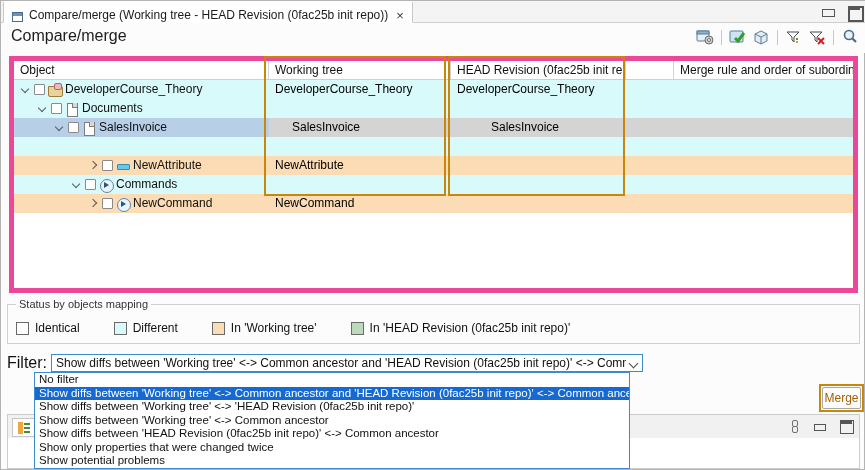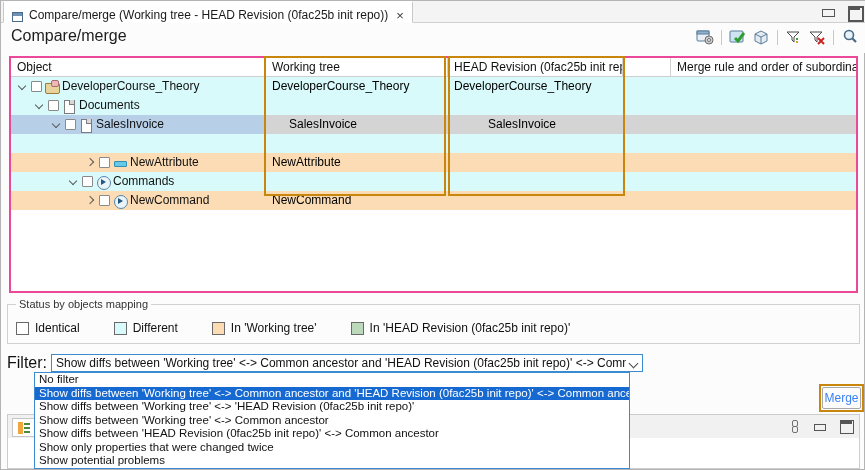--- a/index.html
+++ b/index.html
@@ -85,21 +85,21 @@
     display: flex; align-items: center; gap: 3px;
   }
   .tb-ico { width: 20px; height: 18px; position: relative; cursor: pointer; }
   .tb-sep { width: 1px; height: 15px; background: #c8c8c8; margin: 0 3px; }
 
   
   .tablewrap {
     position: absolute; left: 8px; top: 55px;
     width: 849px; height: 237px;
     background: #ffffff;
-    border: 2px solid #ec4899;
+    border: 5px solid #ec4899;
   }
   .thead {
     display: flex; height: 19px;
     background: #ffffff;
     border-bottom: 1px solid #cfcfcf;
   }
   .th {
     height: 18px; line-height: 18px;
     padding-left: 6px;
     font-size: 12px; color: #111;
@@ -253,21 +253,21 @@
   .dl-item.sel { background: #1669d0; color: #fff; }
 
   
   .merge-annot {
     position: absolute; left: 818px; top: 383px; width: 45px; height: 28px;
     border: 2px solid #c8860d; z-index: 25;
   }
   .merge-btn {
     position: absolute; left: 821px; top: 386px; width: 39px; height: 22px;
     background: #fdfdfd; border: 1px solid #a8a8a8; border-radius: 2px;
-    font-size: 12px; color: #3b82f6; cursor: pointer;
+    font-size: 12px; color: #a16207; cursor: pointer;
     display: flex; align-items: center; justify-content: center;
   }
 
   
   .bottombar {
     position: absolute; left: 6px; top: 413px; width: 853px; height: 24px;
     background: #f1f1f1; border: 1px solid #cccccc; border-bottom: none;
   }
   .btab {
     position: absolute; left: 4px; top: 3px; height: 19px;

